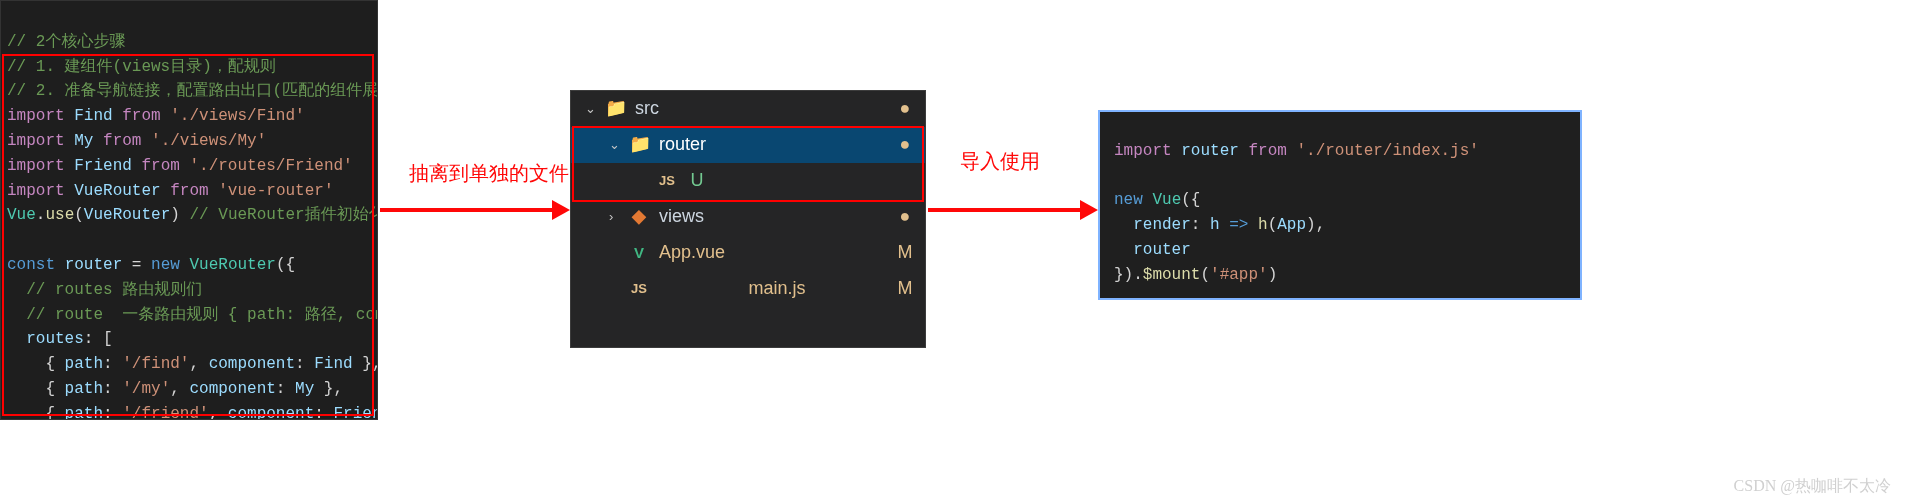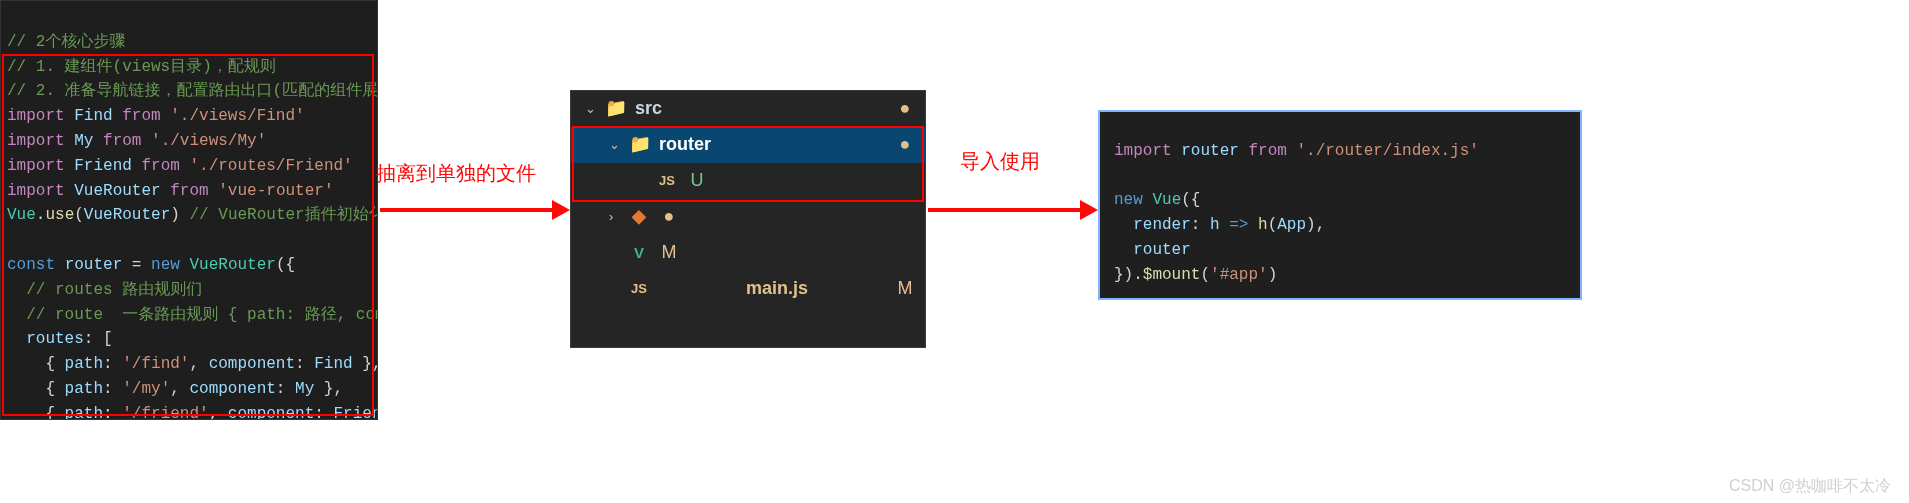--- a/index.html
+++ b/index.html
@@ -89,21 +89,21 @@
     padding:0 10px 0 14px;
     color:var(--file-label);
     position:relative;
   }
   .tree-row.selected{background:var(--selected);}
   .tree-row .chev{
     width:14px; color:#c5c5c5; font-size:13px; margin-right:6px;
     display:inline-block;
   }
   .tree-row .icon{width:20px; margin-right:10px; text-align:center; font-weight:bold;}
-  .tree-row .name{flex:1;font-weight:bold;}
+  .tree-row .name{flex:1;}
   .tree-row .status{width:20px; text-align:center;}
   .indent1{padding-left:38px;}
   .indent2{padding-left:66px;}
   .tree-red{
     left:572px; top:126px;
     width:352px; height:76px;
   }
   
   .right-panel{
     left:1098px; top:110px;
@@ -119,21 +119,21 @@
   .c-blue{color:var(--blue);}
   .c-type{color:var(--type);}
   .c-str{color:var(--string);}
   .c-prop{color:var(--prop);}
   .c-func{color:var(--yellow);text-align:right;}
   .c-plain{color:var(--white);}
   .watermark{
     position:absolute;
     right:18px; bottom:6px;
     color:var(--watermark);
-    font-family:Liberation Sans, sans-serif;
+    font-family:Liberation Serif, serif;
     font-size:16px;
   }
 </style>
 </head>
 <body>
 
 <div class="panel left-panel">
 <span class="c-comment">// 2个核心步骤</span>
 <span class="c-comment">// 1. 建组件(views目录)，配规则</span>
 <span class="c-comment">// 2. 准备导航链接，配置路由出口(匹配的组件展示</span>
@@ -148,21 +148,21 @@
 <span><span class="c-plain">  </span><span class="c-comment">// route  一条路由规则 { path: 路径, compon</span></span>
 <span><span class="c-plain">  </span><span class="c-prop">routes</span><span class="c-plain">: [</span></span>
 <span><span class="c-plain">    { </span><span class="c-prop">path</span><span class="c-plain">: </span><span class="c-str">'/find'</span><span class="c-plain">, </span><span class="c-prop">component</span><span class="c-plain">: </span><span class="c-prop">Find</span><span class="c-plain"> },</span></span>
 <span><span class="c-plain">    { </span><span class="c-prop">path</span><span class="c-plain">: </span><span class="c-str">'/my'</span><span class="c-plain">, </span><span class="c-prop">component</span><span class="c-plain">: </span><span class="c-prop">My</span><span class="c-plain"> },</span></span>
 <span><span class="c-plain">    { </span><span class="c-prop">path</span><span class="c-plain">: </span><span class="c-str">'/friend'</span><span class="c-plain">, </span><span class="c-prop">component</span><span class="c-plain">: </span><span class="c-prop">Friend</span></span>
 
 
 </div>
 <div class="red-box left-red"></div>
 
-<div class="arrow-label" style="left:376px; top:160px;">抽离到单独的文件</div>
+<div class="arrow-label" style="left:409px; top:160px;">抽离到单独的文件</div>
 <div class="arrow-wrap" style="left:380px; top:200px; width:190px;">
   <div class="arrow-line" style="width:172px;"></div>
   <div class="arrow-head"></div>
 </div>
 
 <div class="panel tree-panel">
   <div class="tree-row">
     <span class="chev">⌄</span>
     <span class="icon" style="color:#3ba55d;">📁</span>
     <span class="name">src</span>
@@ -175,25 +175,27 @@
     <span class="status" style="color:#e2c08d;">●</span>
   </div>
   <div class="tree-row indent2">
     <span class="chev"></span>
     <span class="icon" style="color:#e2c08d; font-size:13px;">JS</span>
     <span class="status" style="color:var(--status-green);">U</span>
   </div>
   <div class="tree-row indent1">
     <span class="chev">›</span>
     <span class="icon" style="color:#e37933;">◆</span>
+    <span class="name">views</span>
     <span class="status" style="color:#e2c08d;">●</span>
   </div>
   <div class="tree-row indent1">
     <span class="chev"></span>
     <span class="icon" style="color:#41b883; font-size:15px;">V</span>
+    <span class="name" style="color:var(--status-yellow);">App.vue</span>
     <span class="status" style="color:var(--status-yellow);">M</span>
   </div>
   <div class="tree-row indent1">
     <span class="chev"></span>
     <span class="icon" style="color:#e2c08d; font-size:13px;">JS</span>
     <span class="name" style="color:var(--status-yellow);text-align:center;">main.js</span>
     <span class="status" style="color:var(--status-yellow);">M</span>
   </div>
 </div>
 <div class="red-box tree-red"></div>

